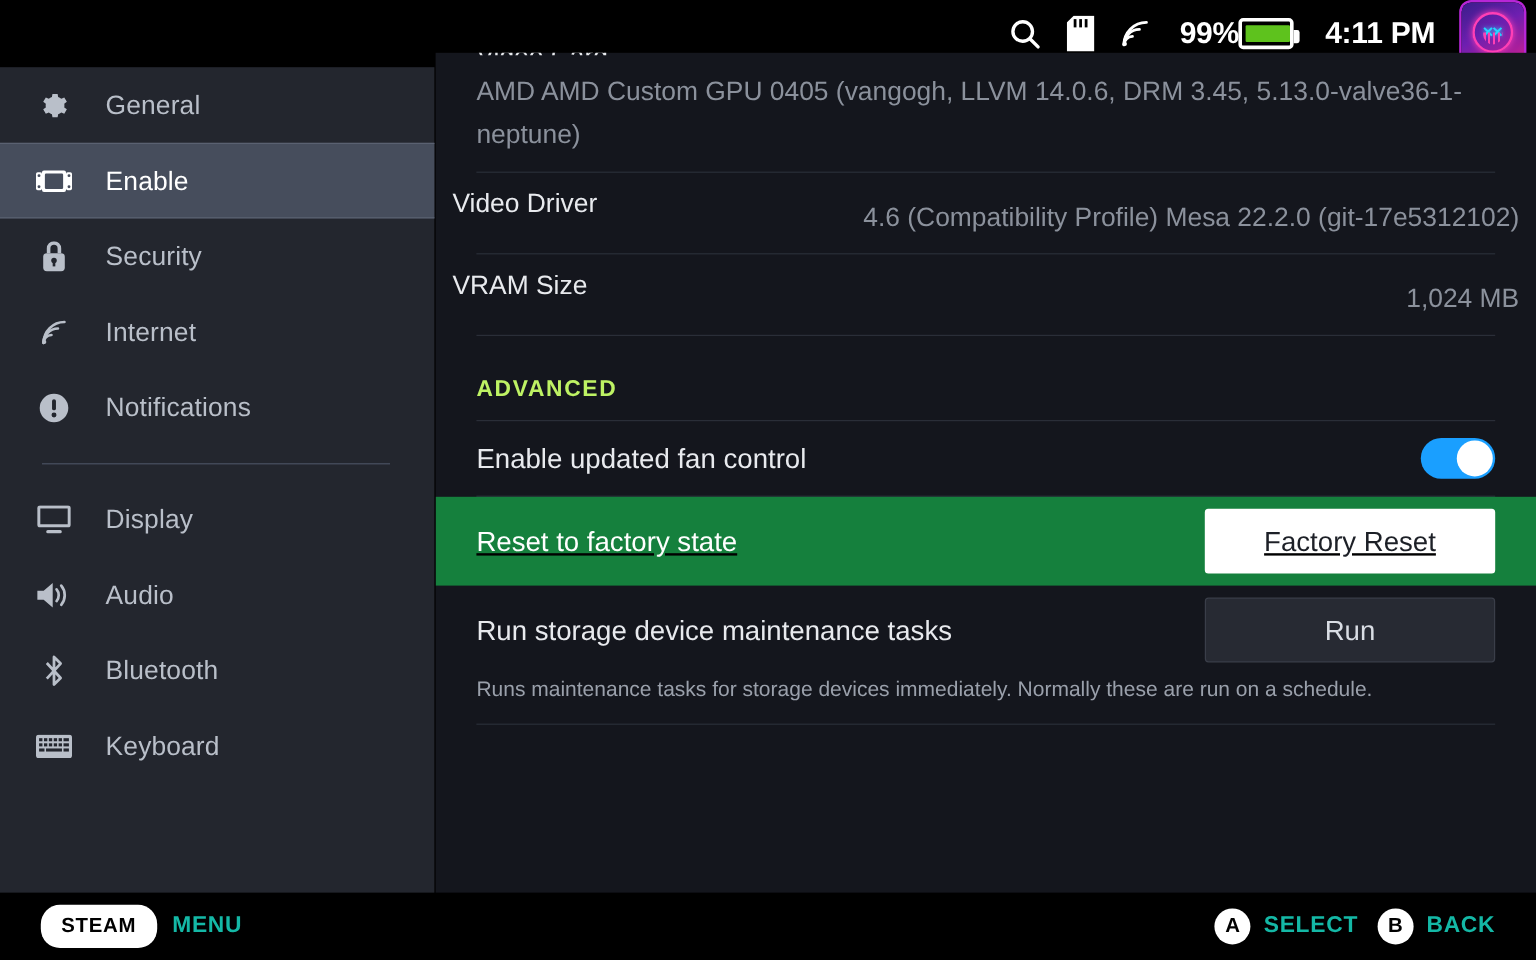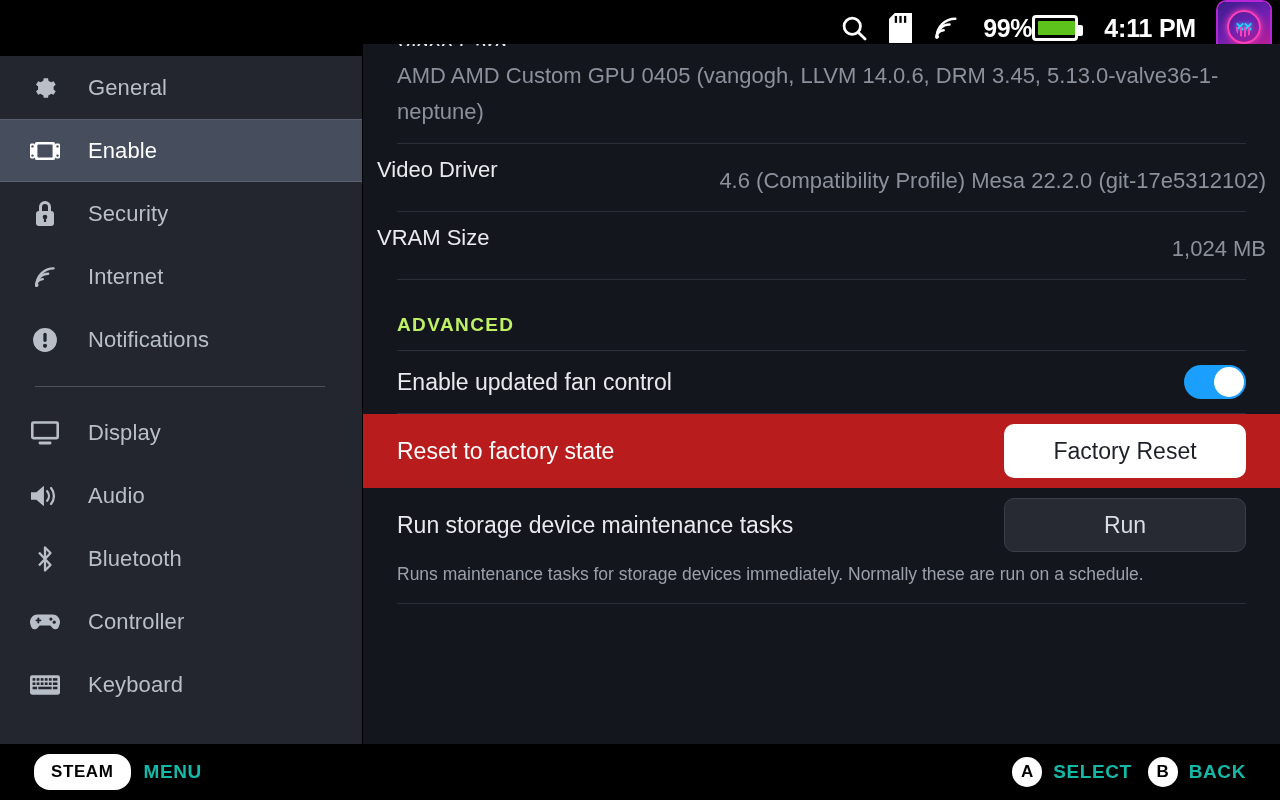--- a/index.html
+++ b/index.html
@@ -83,32 +83,32 @@
 
   .sec-head { color:#bef264; font-size:19px; font-weight:700; letter-spacing:1.4px;
               padding:34px 34px 14px 34px; }
 
   .row { display:flex; align-items:center; justify-content:space-between;
          padding:0 34px; min-height:62px; gap:24px; }
   .row-title { color:#e8eaee; font-size:23px; }
   .row-desc  { color:#9aa0ab; font-size:17.5px; padding:0 34px 16px 34px;
                line-height:1.4; }
 
-  .rowblock.highlight { background:#b91c1c; }
+  .rowblock.highlight { background:#15803d;text-decoration:underline; }
   .rowblock.highlight .row-title { color:#ffffff; }
   .rowblock.highlight .row-desc  { color:#d5d9e0; }
   .rowblock.highlight .row { min-height:74px; }
 
   .toggle { width:62px; height:34px; border-radius:17px; background:#1a9fff;
             position:relative; flex:none; }
   .toggle .knob { position:absolute; top:2px; right:2px; width:30px; height:30px;
                   border-radius:50%; background:#fff; }
 
   .btn { min-width:242px; height:54px; display:flex; align-items:center;
-         justify-content:center; font-size:23px; flex:none; border-radius:10px; }
+         justify-content:center; font-size:23px; flex:none; border-radius:3px; }
   .btn.primary { background:#ffffff; color:#1d2027; }
   .btn.ghost   { background:#272a33; color:#d9dde4; border:1px solid #3a3e49; }
 
   
   .bottombar {
     position:absolute; bottom:0; left:0; width:1280px; height:56px;
     background:#000; display:flex; align-items:center; padding:0 34px;
   }
   .bb-left { display:flex; align-items:center; gap:13px; }
   .pill-steam { background:#ffffff; color:#000; font-size:17px; font-weight:700;
@@ -259,32 +259,20 @@
 
     <div class="nav-item">
       <span class="nav-ico">
         <svg width="22" height="28" viewBox="0 0 18 28" fill="none" stroke="#b9bfc9" stroke-width="2.3" stroke-linejoin="round">
           <path d="M3 7.5 L14.5 20 L9 25.5 V2.5 L14.5 8 L3 20.5"></path>
         </svg>
       </span>
       <span class="label">Bluetooth</span>
     </div>
 
-    <div class="nav-item">
-      <span class="nav-ico">
-        <svg width="30" height="22" viewBox="0 0 28 20" fill="#b9bfc9">
-          <path d="M7 3h14a7 7 0 0 1 6.6 9.3l-.9 2.6A3.4 3.4 0 0 1 21 15.6l-2-2.4H9l-2 2.4a3.4 3.4 0 0 1-5.7-.7l-.9-2.6A7 7 0 0 1 7 3z"></path>
-          <rect x="5.2" y="7.6" width="5.4" height="1.8" rx=".9" fill="#23262e"></rect>
-          <rect x="6.9" y="5.9" width="1.8" height="5.4" rx=".9" fill="#23262e"></rect>
-          <circle cx="19.5" cy="7.3" r="1.5" fill="#23262e"></circle>
-          <circle cx="22.6" cy="10.2" r="1.5" fill="#23262e"></circle>
-        </svg>
-      </span>
-      <span class="label">Controller</span>
-    </div>
 
     <div class="nav-item">
       <span class="nav-ico">
         <svg width="30" height="20" viewBox="0 0 28 18" fill="#b9bfc9">
           <rect x="0" y="0" width="28" height="18" rx="2"></rect>
           <g fill="#23262e">
             <rect x="2.4" y="2.6" width="2.6" height="2.4"></rect>
             <rect x="6.2" y="2.6" width="2.6" height="2.4"></rect>
             <rect x="10" y="2.6" width="2.6" height="2.4"></rect>
             <rect x="13.8" y="2.6" width="2.6" height="2.4"></rect>

